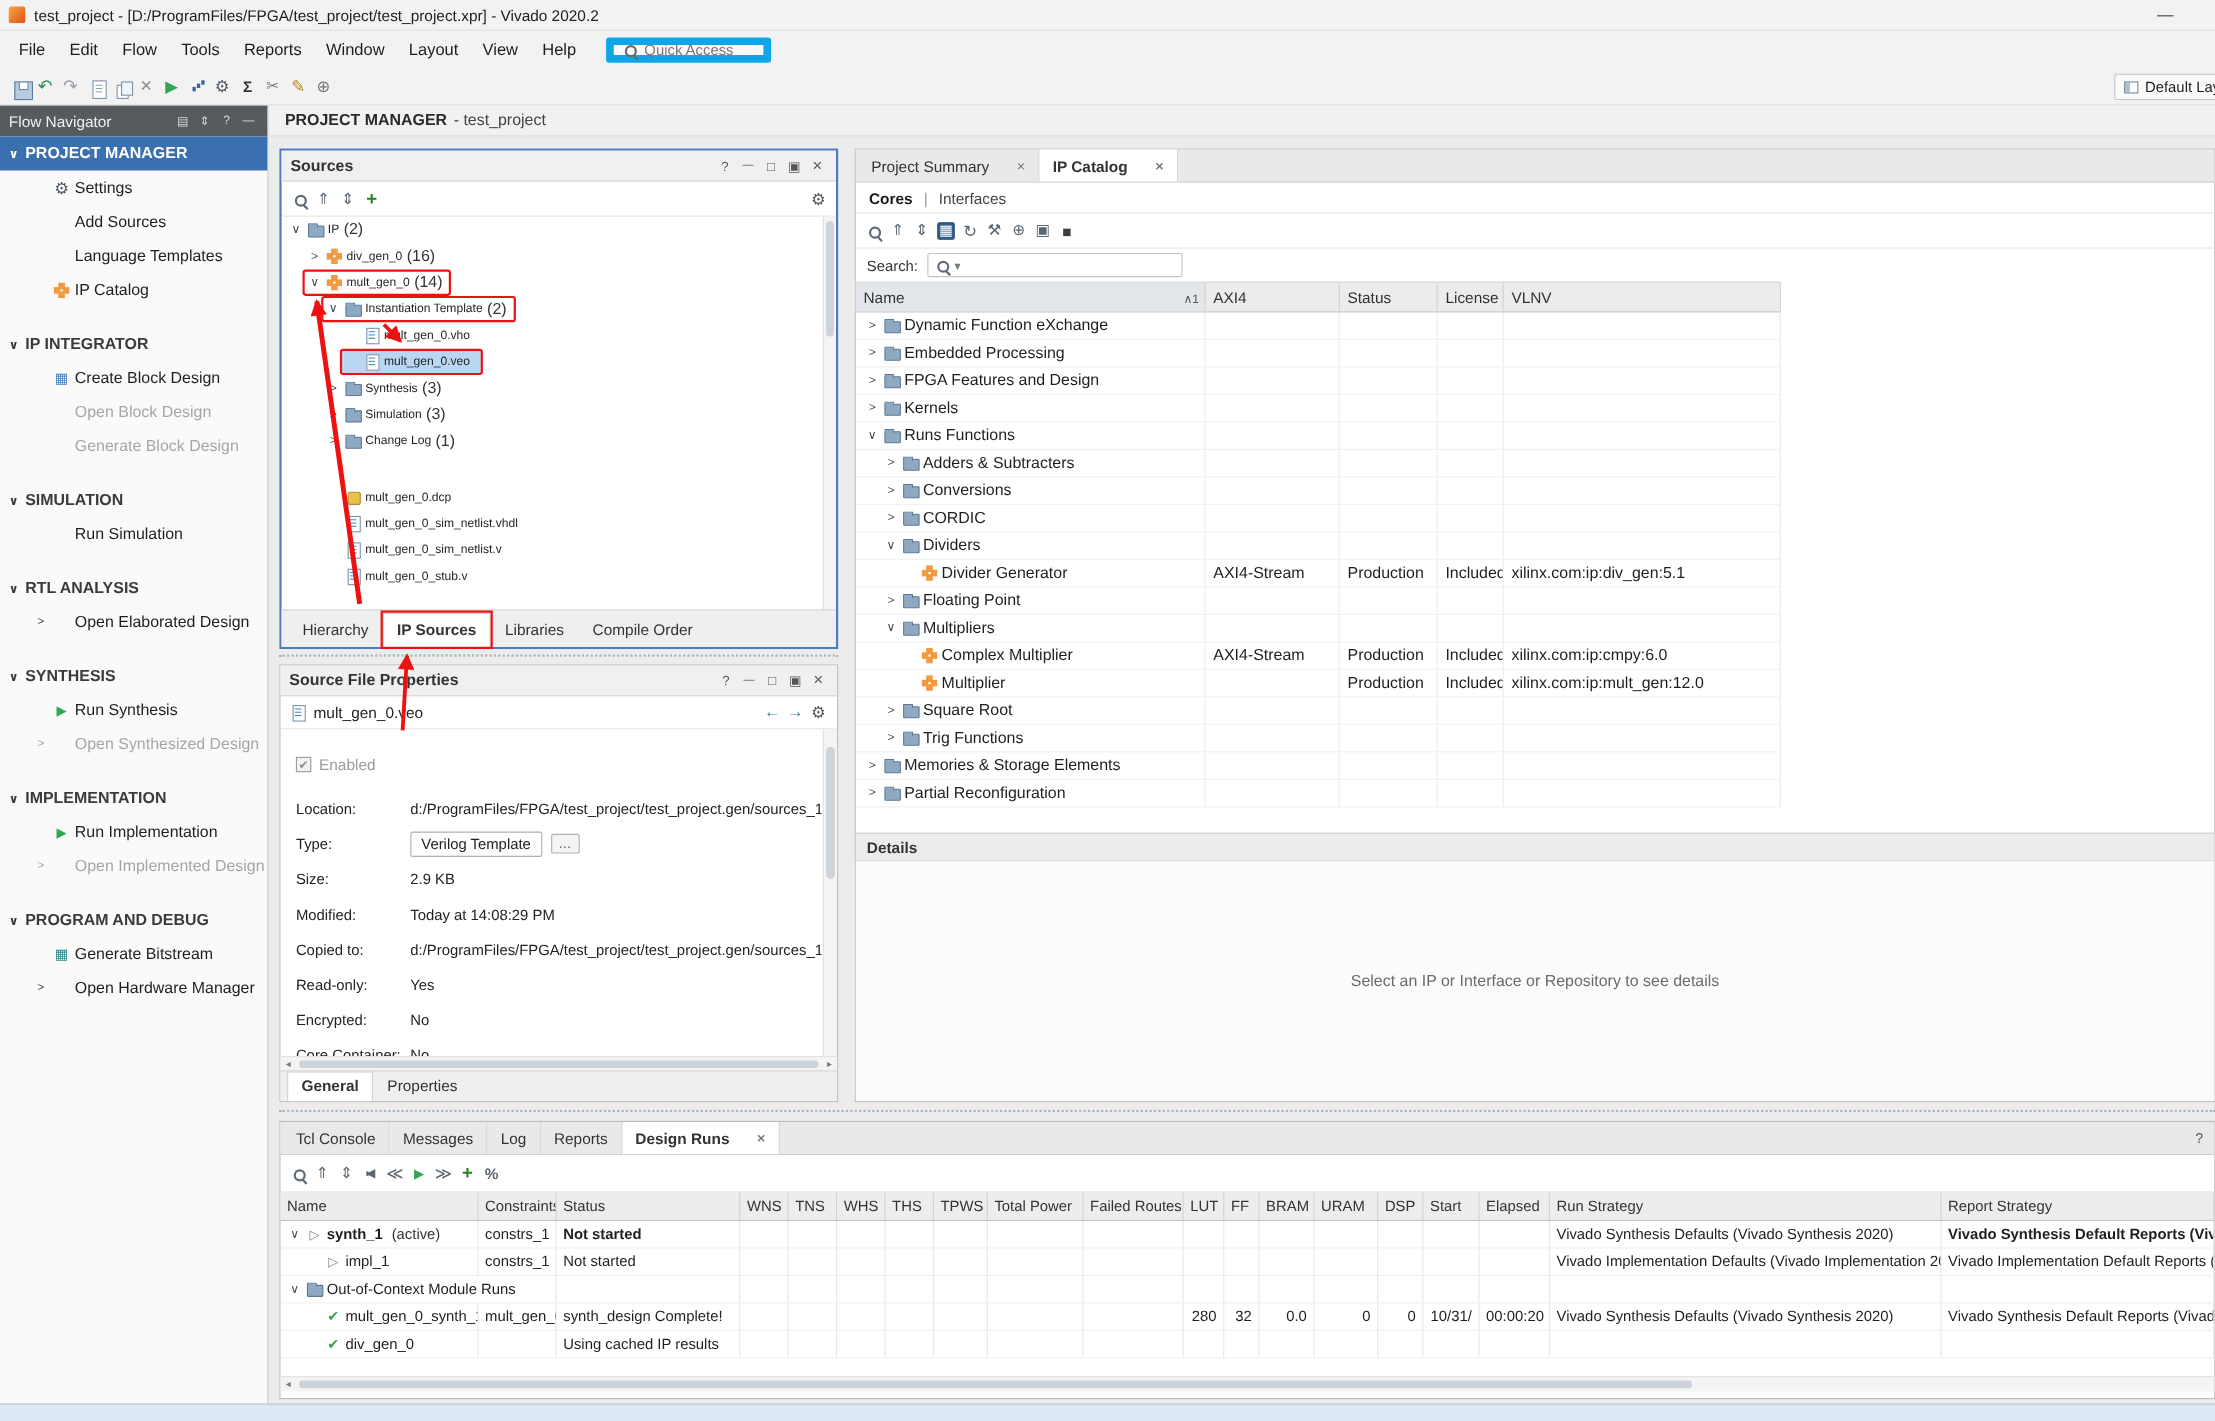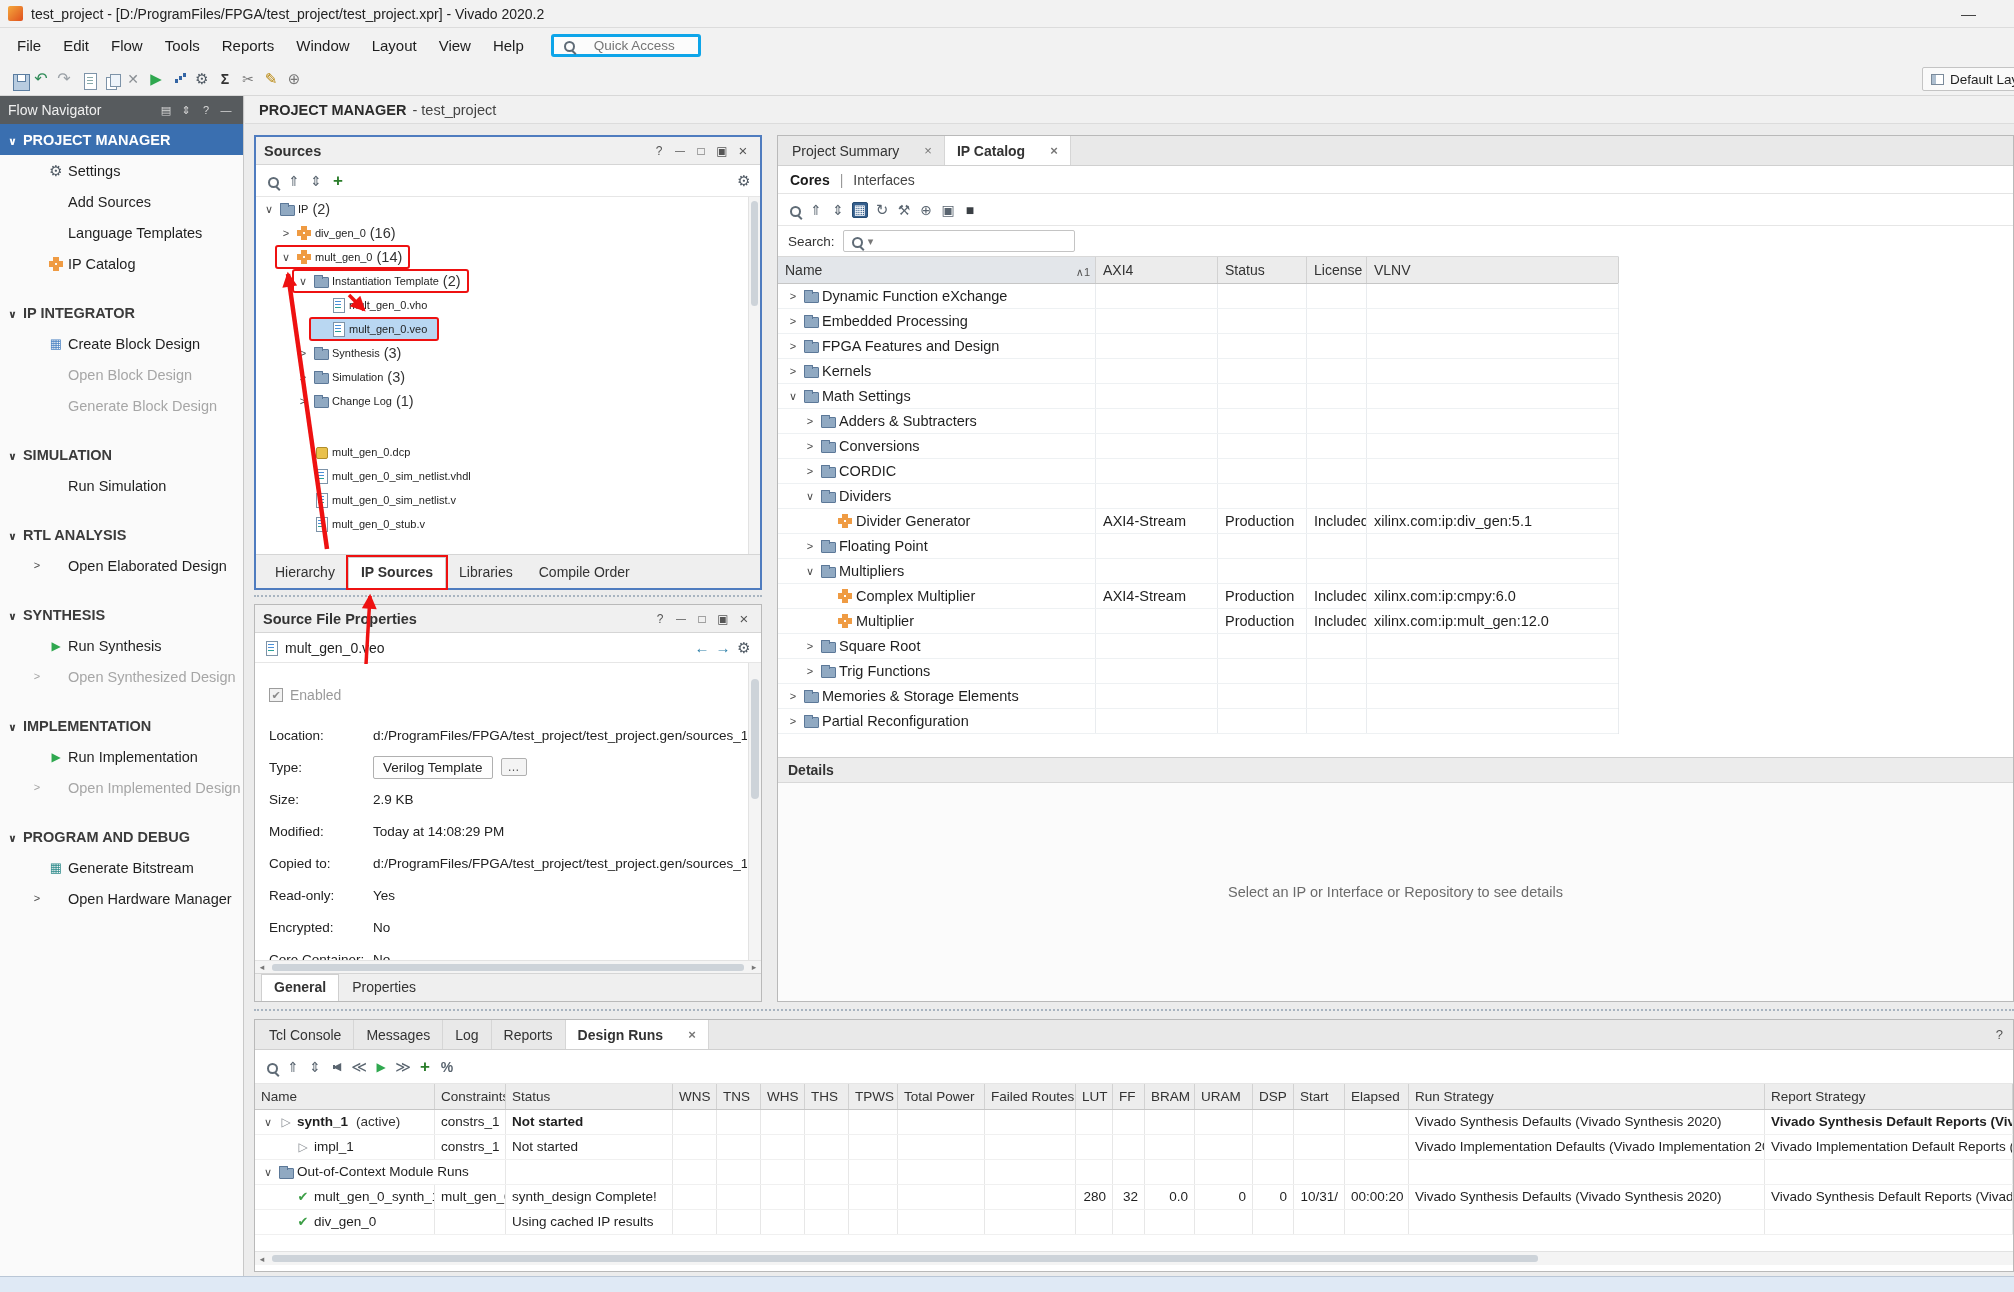--- a/index.html
+++ b/index.html
@@ -9,21 +9,21 @@
 
   
   .titlebar{position:absolute;left:0;top:0;right:0;height:28px;background:#f2f2f2;border-bottom:1px solid #dcdcdc;display:flex;align-items:center;padding:12px 8px}
   .vivado-logo{width:15px;height:15px;border-radius:2px;background:linear-gradient(135deg,#f4a83c,#e0501e);margin-right:8px;flex:none}
   .title-text{font-size:14px;color:#222}
   .win-min{margin-left:auto;margin-right:30px;color:#444}
   .win-min::before{content:"—"}
   .menubar{position:absolute;left:0;top:28px;right:0;height:34px;background:#f2f2f2;display:flex;align-items:center;padding:0 6px}
   .menus{display:flex;align-items:center}
   .menu-item{padding:4px 11px;color:#1d1d1d}
-  .quick-access{margin-left:16px;display:flex;align-items:center;gap:16px;border:3px solid #0ea5e9;border-radius:3px;background:#fcfcfc;height:23px;padding:0 6px;width:150px}
+  .quick-access{margin-left:16px;display:flex;align-items:center;gap:4px;border:7px solid #0ea5e9;border-radius:3px;background:#fcfcfc;height:23px;padding:0 6px;width:150px}
   .quick-access input{border:none;outline:none;background:transparent;font:inherit;font-size:13.5px;color:#666;width:100%}
   .toolbar{position:absolute;left:0;top:62px;right:0;height:34px;background:#f2f2f2;border-bottom:1px solid #d8d8d8;display:flex;align-items:center;padding:0 10px;gap:7px}
   .default-layout{position:absolute;left:1922px;top:67px;height:24px;display:flex;align-items:center;gap:6px;border:1px solid #c4c4c4;background:#fafafa;border-radius:2px;padding:0 8px;font-size:13.5px}
   .dl-icon{width:13px;height:11px;border:1px solid #7a8a9a;background:linear-gradient(90deg,#aebfd0 4px,#fff 4px);flex:none}
 
   
   .g{position:relative;display:inline-flex;align-items:center;justify-content:center;width:22px;height:22px;font-size:14px;color:#5a6570;flex:none}
   .icon{position:relative;display:inline-flex;align-items:center;justify-content:center;width:16px;height:16px;flex:none}
   .icon-empty{visibility:hidden}
   .chev{display:inline-block;width:14px;flex:none;text-align:center;font-size:11px;color:#4a4a4a;line-height:1}
@@ -783,21 +783,21 @@
             <div class="ccell"></div>
             <div class="ccell"></div>
             <div class="ccell"></div>
             <div class="ccell"></div>
           </div>
 
           <div class="crow">
             <div class="ccell c-name" style="padding-left: 8px;">
               <span class="chev">∨</span>
               <span class="icon folder-icon"></span>
-              <span class="cname">Math Settings</span>
+              <span class="cname">Runs Functions</span>
             </div>
             <div class="ccell"></div>
             <div class="ccell"></div>
             <div class="ccell"></div>
             <div class="ccell"></div>
           </div>
 
           <div class="crow">
             <div class="ccell c-name" style="padding-left: 25px;">
               <span class="chev">&gt;</span>

